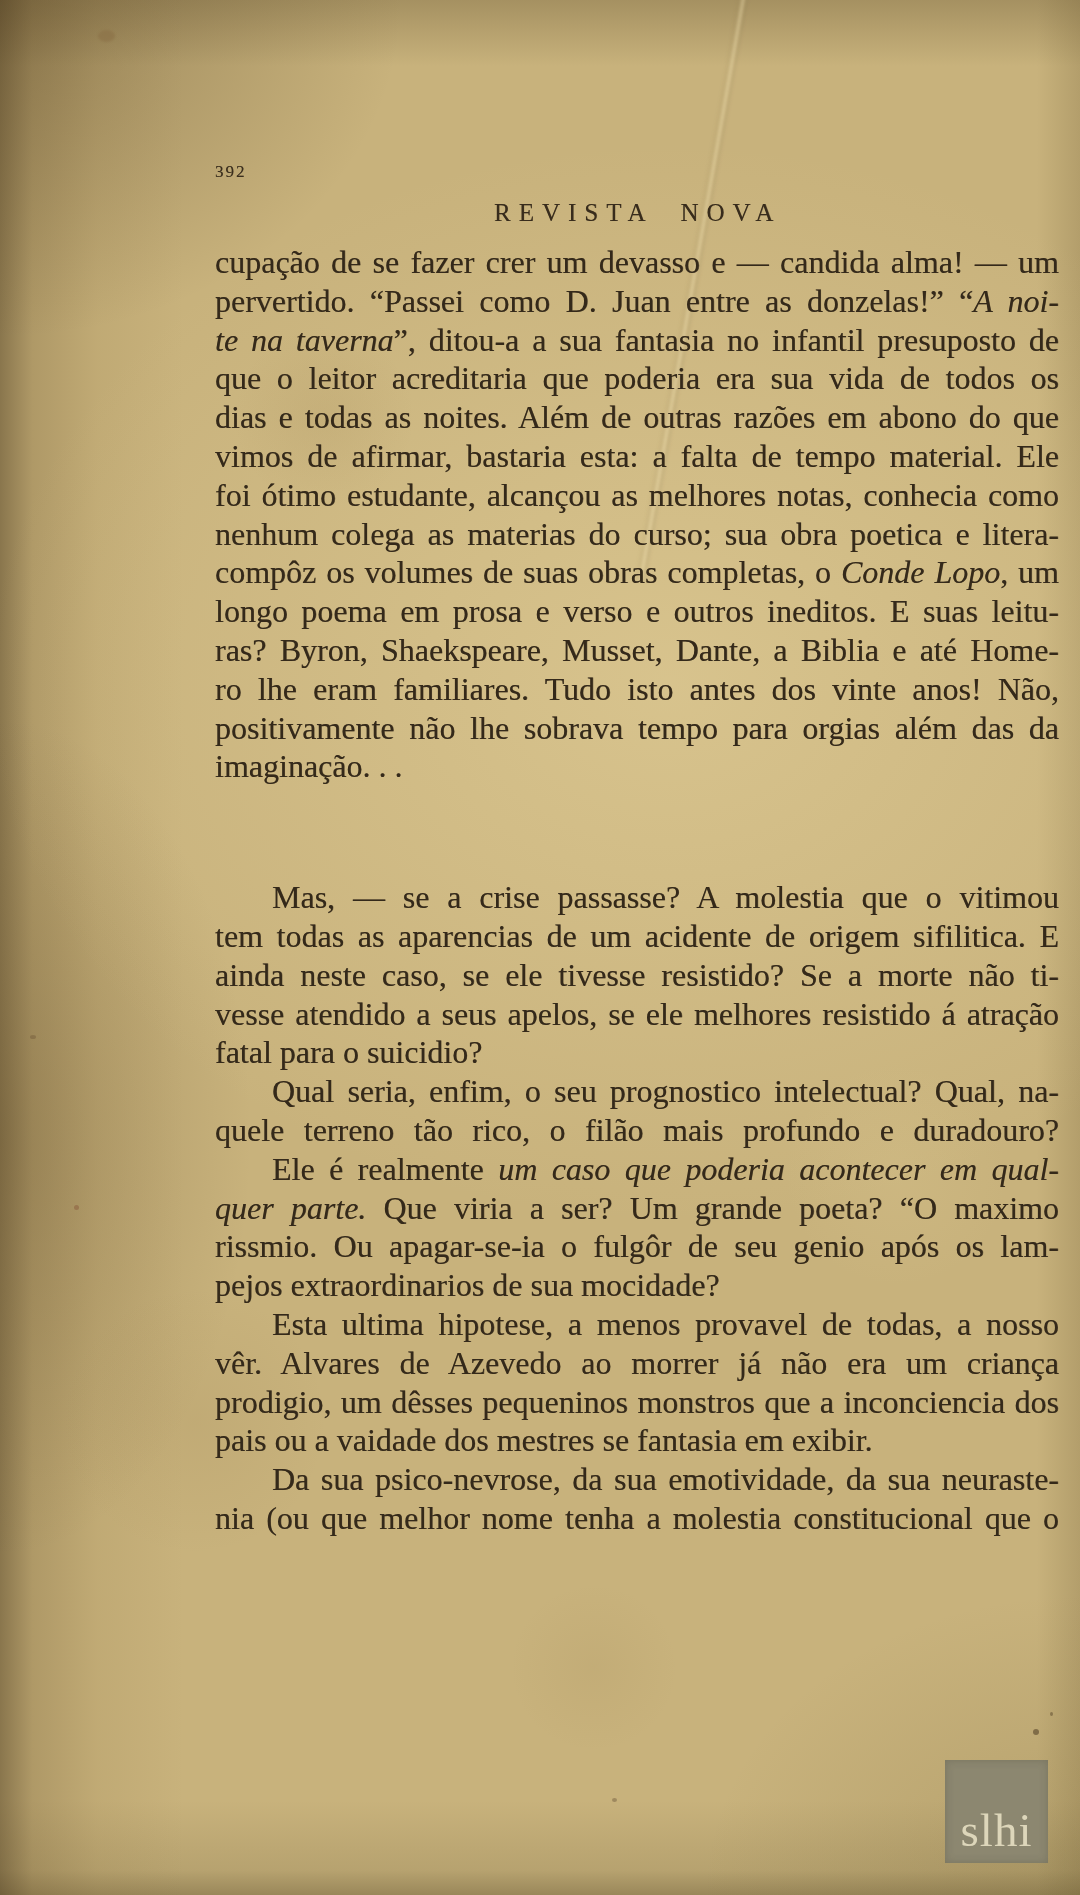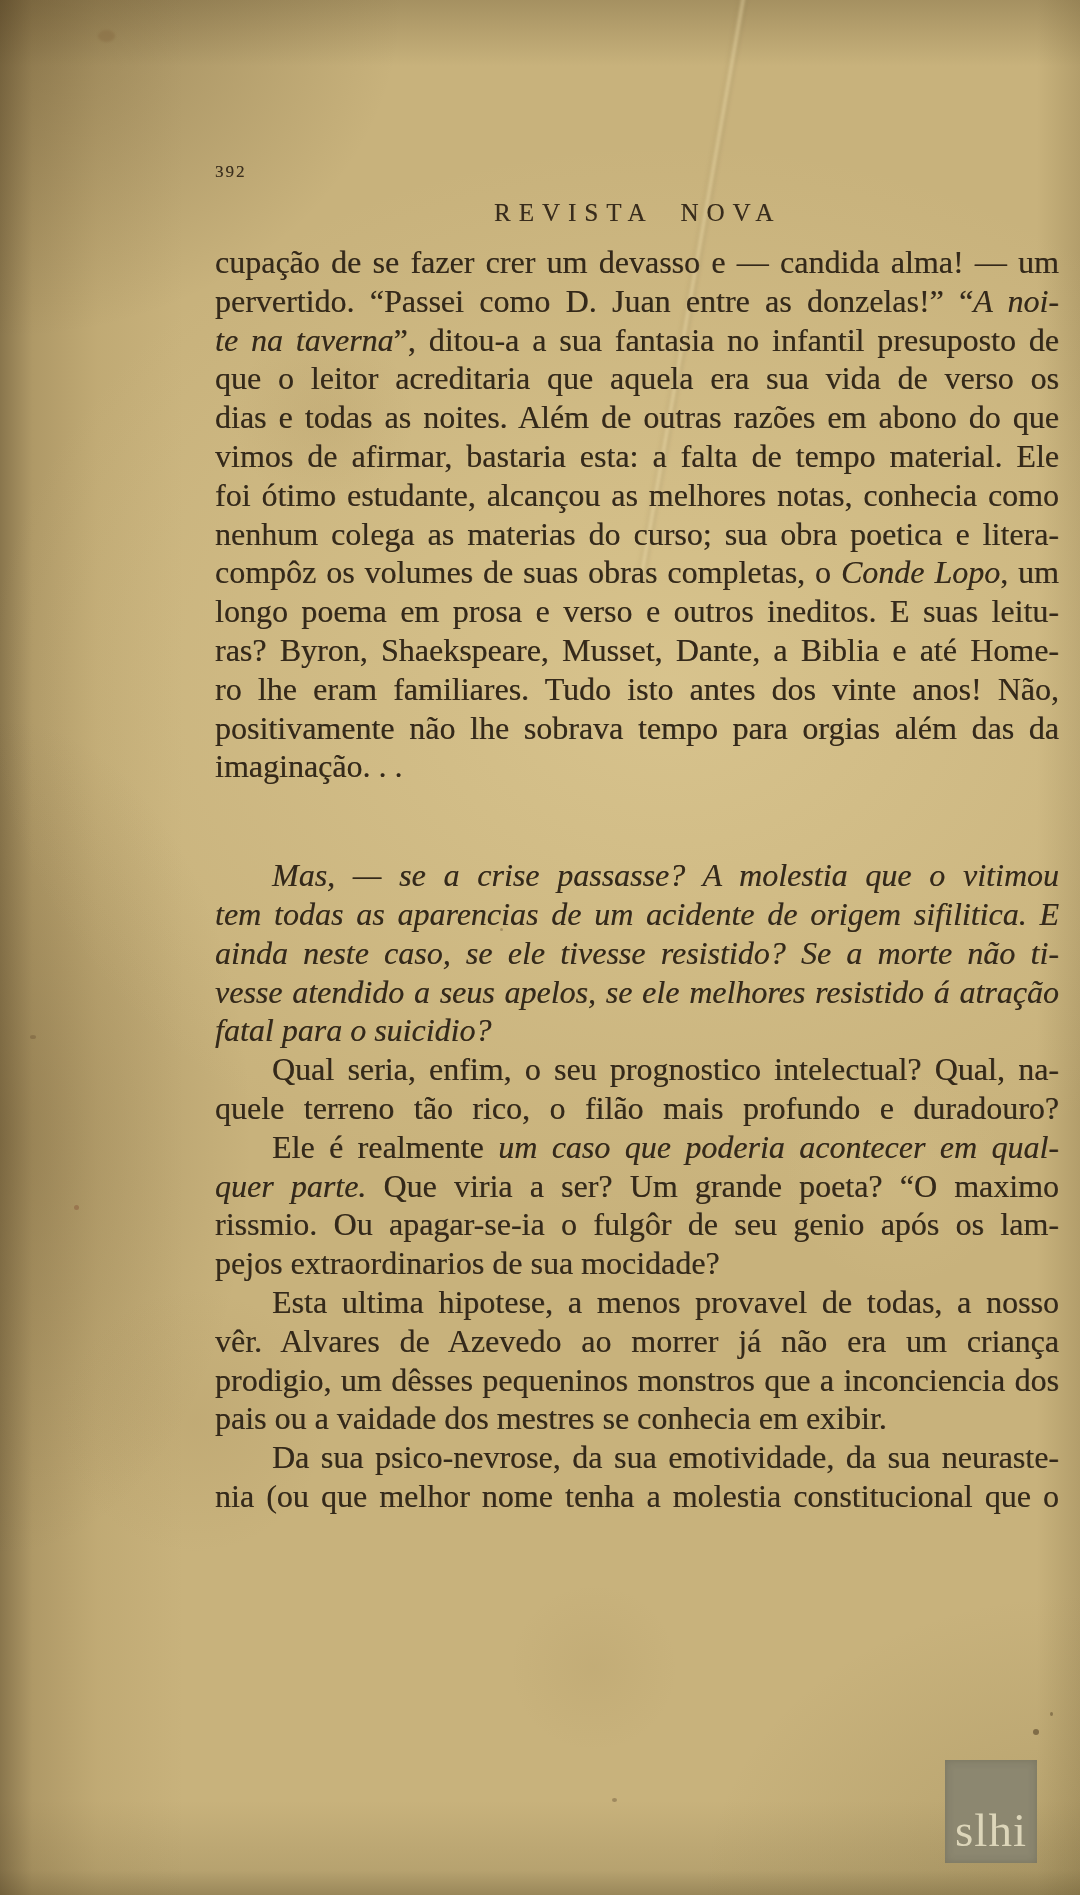--- a/index.html
+++ b/index.html
@@ -74,26 +74,26 @@
   
   #text-block{
     position:absolute;left:215px;top:243px;width:844px;
     font-size:32px;line-height:38.8px;
     color:var(--ink);
     text-shadow:0.35px 0.45px 0.55px rgba(52,41,26,0.55);
   }
   .line{text-align:justify;text-align-last:justify;}
   .line.loose{text-align-last:left;}
   .para.indent .line:first-child{text-indent:57px;}
-  .para.gap{margin-top:70px;font-style:italic;}
+  .para.gap{margin-top:92px;}
   .it{font-style:italic;}
 
   
   #watermark{
-    position:absolute;left:945px;top:1760px;width:92px;height:103px;
+    position:absolute;left:945px;top:1760px;width:103px;height:103px;
     background:var(--wm-bg);
     display:flex;align-items:flex-end;justify-content:center;
     box-shadow:inset 0 0 8px rgba(60,58,45,0.25);
   }
   #watermark-text{
     font-family:"Liberation Serif","DejaVu Serif",serif;
     font-size:47px;line-height:1;letter-spacing:1px;
     color:var(--wm-text);
     padding-bottom:9px;
   }
@@ -116,21 +116,21 @@
 
   <div id="page-number">392</div>
 
   <div id="journal-title">REVISTA NOVA</div>
 
   <div id="text-block">
       <div class="para">
         <div class="line"><span>cupação de se fazer crer um devasso e — candida alma! — um</span></div>
         <div class="line"><span>pervertido. “Passei como D. Juan entre as donzelas!” “</span><span class="it">A noi-</span></div>
         <div class="line"><span class="it">te na taverna</span><span>”, ditou-a a sua fantasia no infantil presuposto de</span></div>
-        <div class="line"><span>que o leitor acreditaria que aquela era sua vida de verso os</span></div>
+        <div class="line"><span>que o leitor acreditaria que poderia era sua vida de todos os</span></div>
         <div class="line"><span>dias e todas as noites. Além de outras razões em abono do que</span></div>
         <div class="line"><span>vimos de afirmar, bastaria esta: a falta de tempo material. Ele</span></div>
         <div class="line"><span>foi ótimo estudante, alcançou as melhores notas, conhecia como</span></div>
         <div class="line"><span>nenhum colega as materias do curso; sua obra poetica e litera-</span></div>
         <div class="line"><span>compôz os volumes de suas obras completas, o </span><span class="it">Conde Lopo</span><span>, um</span></div>
         <div class="line"><span>longo poema em prosa e verso e outros ineditos. E suas leitu-</span></div>
         <div class="line"><span>ras? Byron, Shaekspeare, Musset, Dante, a Biblia e até Home-</span></div>
         <div class="line"><span>ro lhe eram familiares. Tudo isto antes dos vinte anos! Não,</span></div>
         <div class="line"><span>positivamente não lhe sobrava tempo para orgias além das da</span></div>
         <div class="line loose"><span>imaginação. . .</span></div>
@@ -149,21 +149,21 @@
       <div class="para indent">
         <div class="line"><span>Ele é realmente </span><span class="it">um caso que poderia acontecer em qual-</span></div>
         <div class="line"><span class="it">quer parte.</span><span> Que viria a ser? Um grande poeta? “O maximo</span></div>
         <div class="line"><span>rissmio. Ou apagar-se-ia o fulgôr de seu genio após os lam-</span></div>
         <div class="line loose"><span>pejos extraordinarios de sua mocidade?</span></div>
       </div>
       <div class="para indent">
         <div class="line"><span>Esta ultima hipotese, a menos provavel de todas, a nosso</span></div>
         <div class="line"><span>vêr. Alvares de Azevedo ao morrer já não era um criança</span></div>
         <div class="line"><span>prodigio, um dêsses pequeninos monstros que a inconciencia dos</span></div>
-        <div class="line loose"><span>pais ou a vaidade dos mestres se conhecia em exibir.</span></div>
+        <div class="line loose"><span>pais ou a vaidade dos mestres se fantasia em exibir.</span></div>
       </div>
       <div class="para indent">
         <div class="line"><span>Da sua psico-nevrose, da sua emotividade, da sua neuraste-</span></div>
         <div class="line"><span>nia (ou que melhor nome tenha a molestia constitucional que o</span></div>
       </div>
     </div>
 
   <div id="watermark">
     <span id="watermark-text">slhi</span>
   </div>

